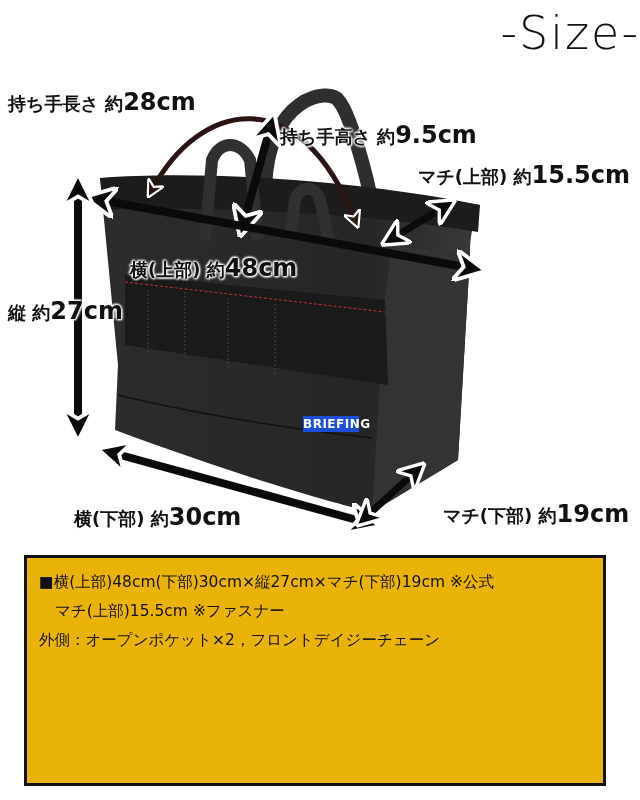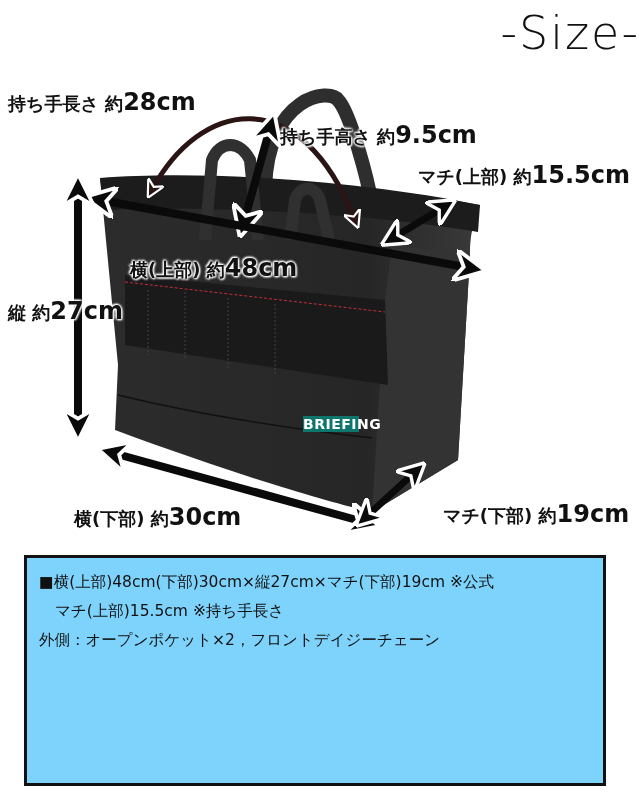--- a/index.html
+++ b/index.html
@@ -7,24 +7,24 @@
          font-family:"DejaVu Sans", sans-serif; color:#111; }
   .title { position:absolute; left:0; top:6px; width:640px; text-align:right;
            font-size:46px; font-weight:300; letter-spacing:2px; color:#111; }
   .figure { position:absolute; left:0; top:72px; width:640px; height:470px; }
   .figure svg { position:absolute; left:0; top:0; }
   .lbl { position:absolute; font-weight:bold; white-space:nowrap; color:#111; }
   .lbl .pre { font-size:18px; }
   .lbl .num { font-size:24px; }
   .lbl.halo { text-shadow: 0 0 3px #fff, 0 0 3px #fff, 0 0 3px #fff, 1px 1px 2px #fff, -1px -1px 2px #fff; }
   .brand { position:absolute; left:303px; top:416px; width:56px; height:16px;
-           background:#0f766e; color:#fff; font-size:14px; font-weight:bold;
+           background:#1d4ed8; color:#fff; font-size:12px; font-weight:bold;
            text-align:center; line-height:16px; letter-spacing:0.5px; }
   .spec-box { position:absolute; left:24px; top:555px; width:582px; height:231px;
-              border:3px solid #111; background:#7dd3fc; box-sizing:border-box;
+              border:3px solid #111; background:#eab308; box-sizing:border-box;
               padding:10px 0 0 12px; }
   .spec-line { font-size:15.5px; line-height:29px; white-space:nowrap; color:#111; font-weight:500; }
   .spec-line.indent1 { padding-left:16px; }
   .spec-line.indent2 { padding-left:48px; }
 </style>
 </head>
 <body>
 
 <div class="title">-Size-</div>
 
@@ -98,15 +98,15 @@
 </div>
 <div class="lbl" style="left:74px; top:503px;">
   <span class="pre">横(下部) 約</span><span class="num">30cm</span>
 </div>
 <div class="lbl" style="left:410px; top:500px;margin-left:33px;">
   <span class="pre">マチ(下部) 約</span><span class="num">19cm</span>
 </div>
 
 <div class="spec-box">
   <div class="spec-line">■横(上部)48cm(下部)30cm×縦27cm×マチ(下部)19cm ※公式</div>
-  <div class="spec-line indent1">マチ(上部)15.5cm ※持ち手長さ</div>
+  <div class="spec-line indent1">マチ(上部)15.5cm ※ファスナー</div>
   <div class="spec-line">外側：オープンポケット×2，フロントデイジーチェーン</div>
 </div>
 
 </body></html>

